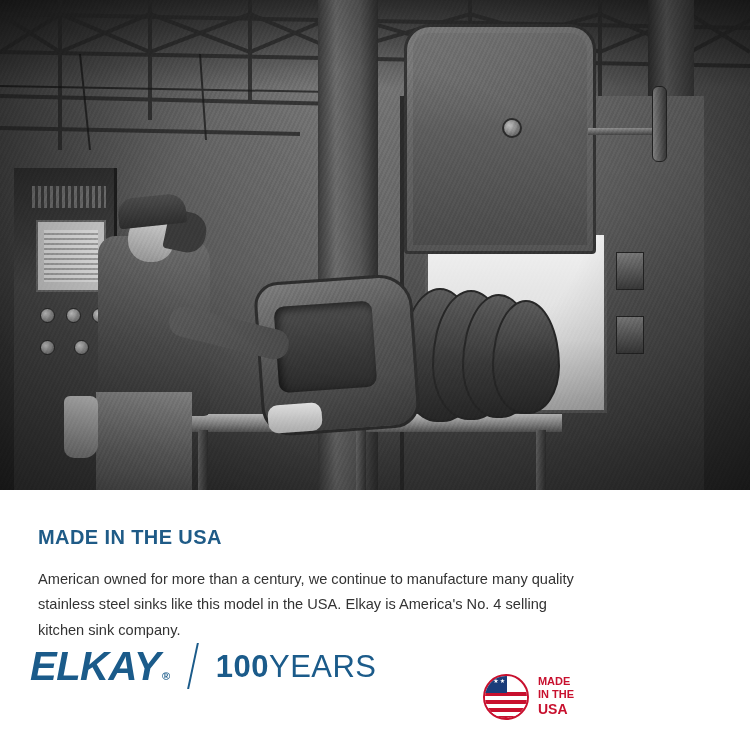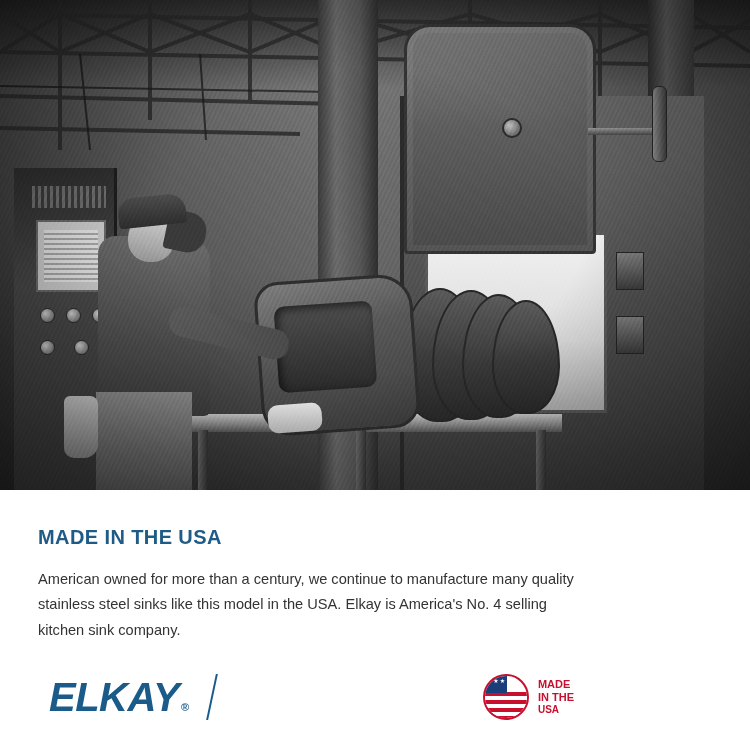--- a/index.html
+++ b/index.html
@@ -322,22 +322,22 @@
     line-height: 1.75;
     margin: 0;
     max-width: 660px;
   }
 
   
   .footer {
     position: relative;
     height: 110px;
     display: flex;
-    align-items: center;
-    padding: 0 49px;
+    align-items: flex-start;
+    padding: 0 30px;
   }
   .brand-row {
     display: flex;
     align-items: center;
     gap: 16px;
   }
   .elkay-wordmark {
     display: flex;
     align-items: flex-end;
     color: #1b5b8a;
@@ -409,21 +409,21 @@
     letter-spacing: 1px;
     line-height: 8px;
   }
   .badge-text {
     color: #c8102e;
     font-size: 11px;
     font-weight: bold;
     line-height: 1.18;
     text-transform: uppercase;
   }
-  .badge-text .usa-line { font-size: 10px; }
+  .badge-text .usa-line { font-size: 14px; }
 </style>
 </head>
 <body>
 
 <div class="card">
 
   <div class="photo">
     <div class="photo-base"></div>
 
     <svg class="truss" viewBox="0 0 750 150" preserveAspectRatio="none">
@@ -503,20 +503,23 @@
     <p class="body-copy">American owned for more than a century, we continue to manufacture many quality stainless steel sinks like this model in the USA. Elkay is America's No. 4 selling kitchen sink company.</p>
   </div>
 
   <div class="footer">
     <div class="brand-row">
       <div class="elkay-wordmark">
         <span>ELKAY</span>
         <span class="reg">®</span>
       </div>
       <div class="divider"></div>
+      <div class="years">
+        <b>100</b><span>YEARS</span>
+      </div>
     </div>
 
     <div class="usa-badge">
       <div class="flag-circle">
         <div class="flag-stripes"></div>
         <div class="flag-canton"></div>
       </div>
       <div class="badge-text">
         <div>MADE</div>
         <div>IN THE</div>

